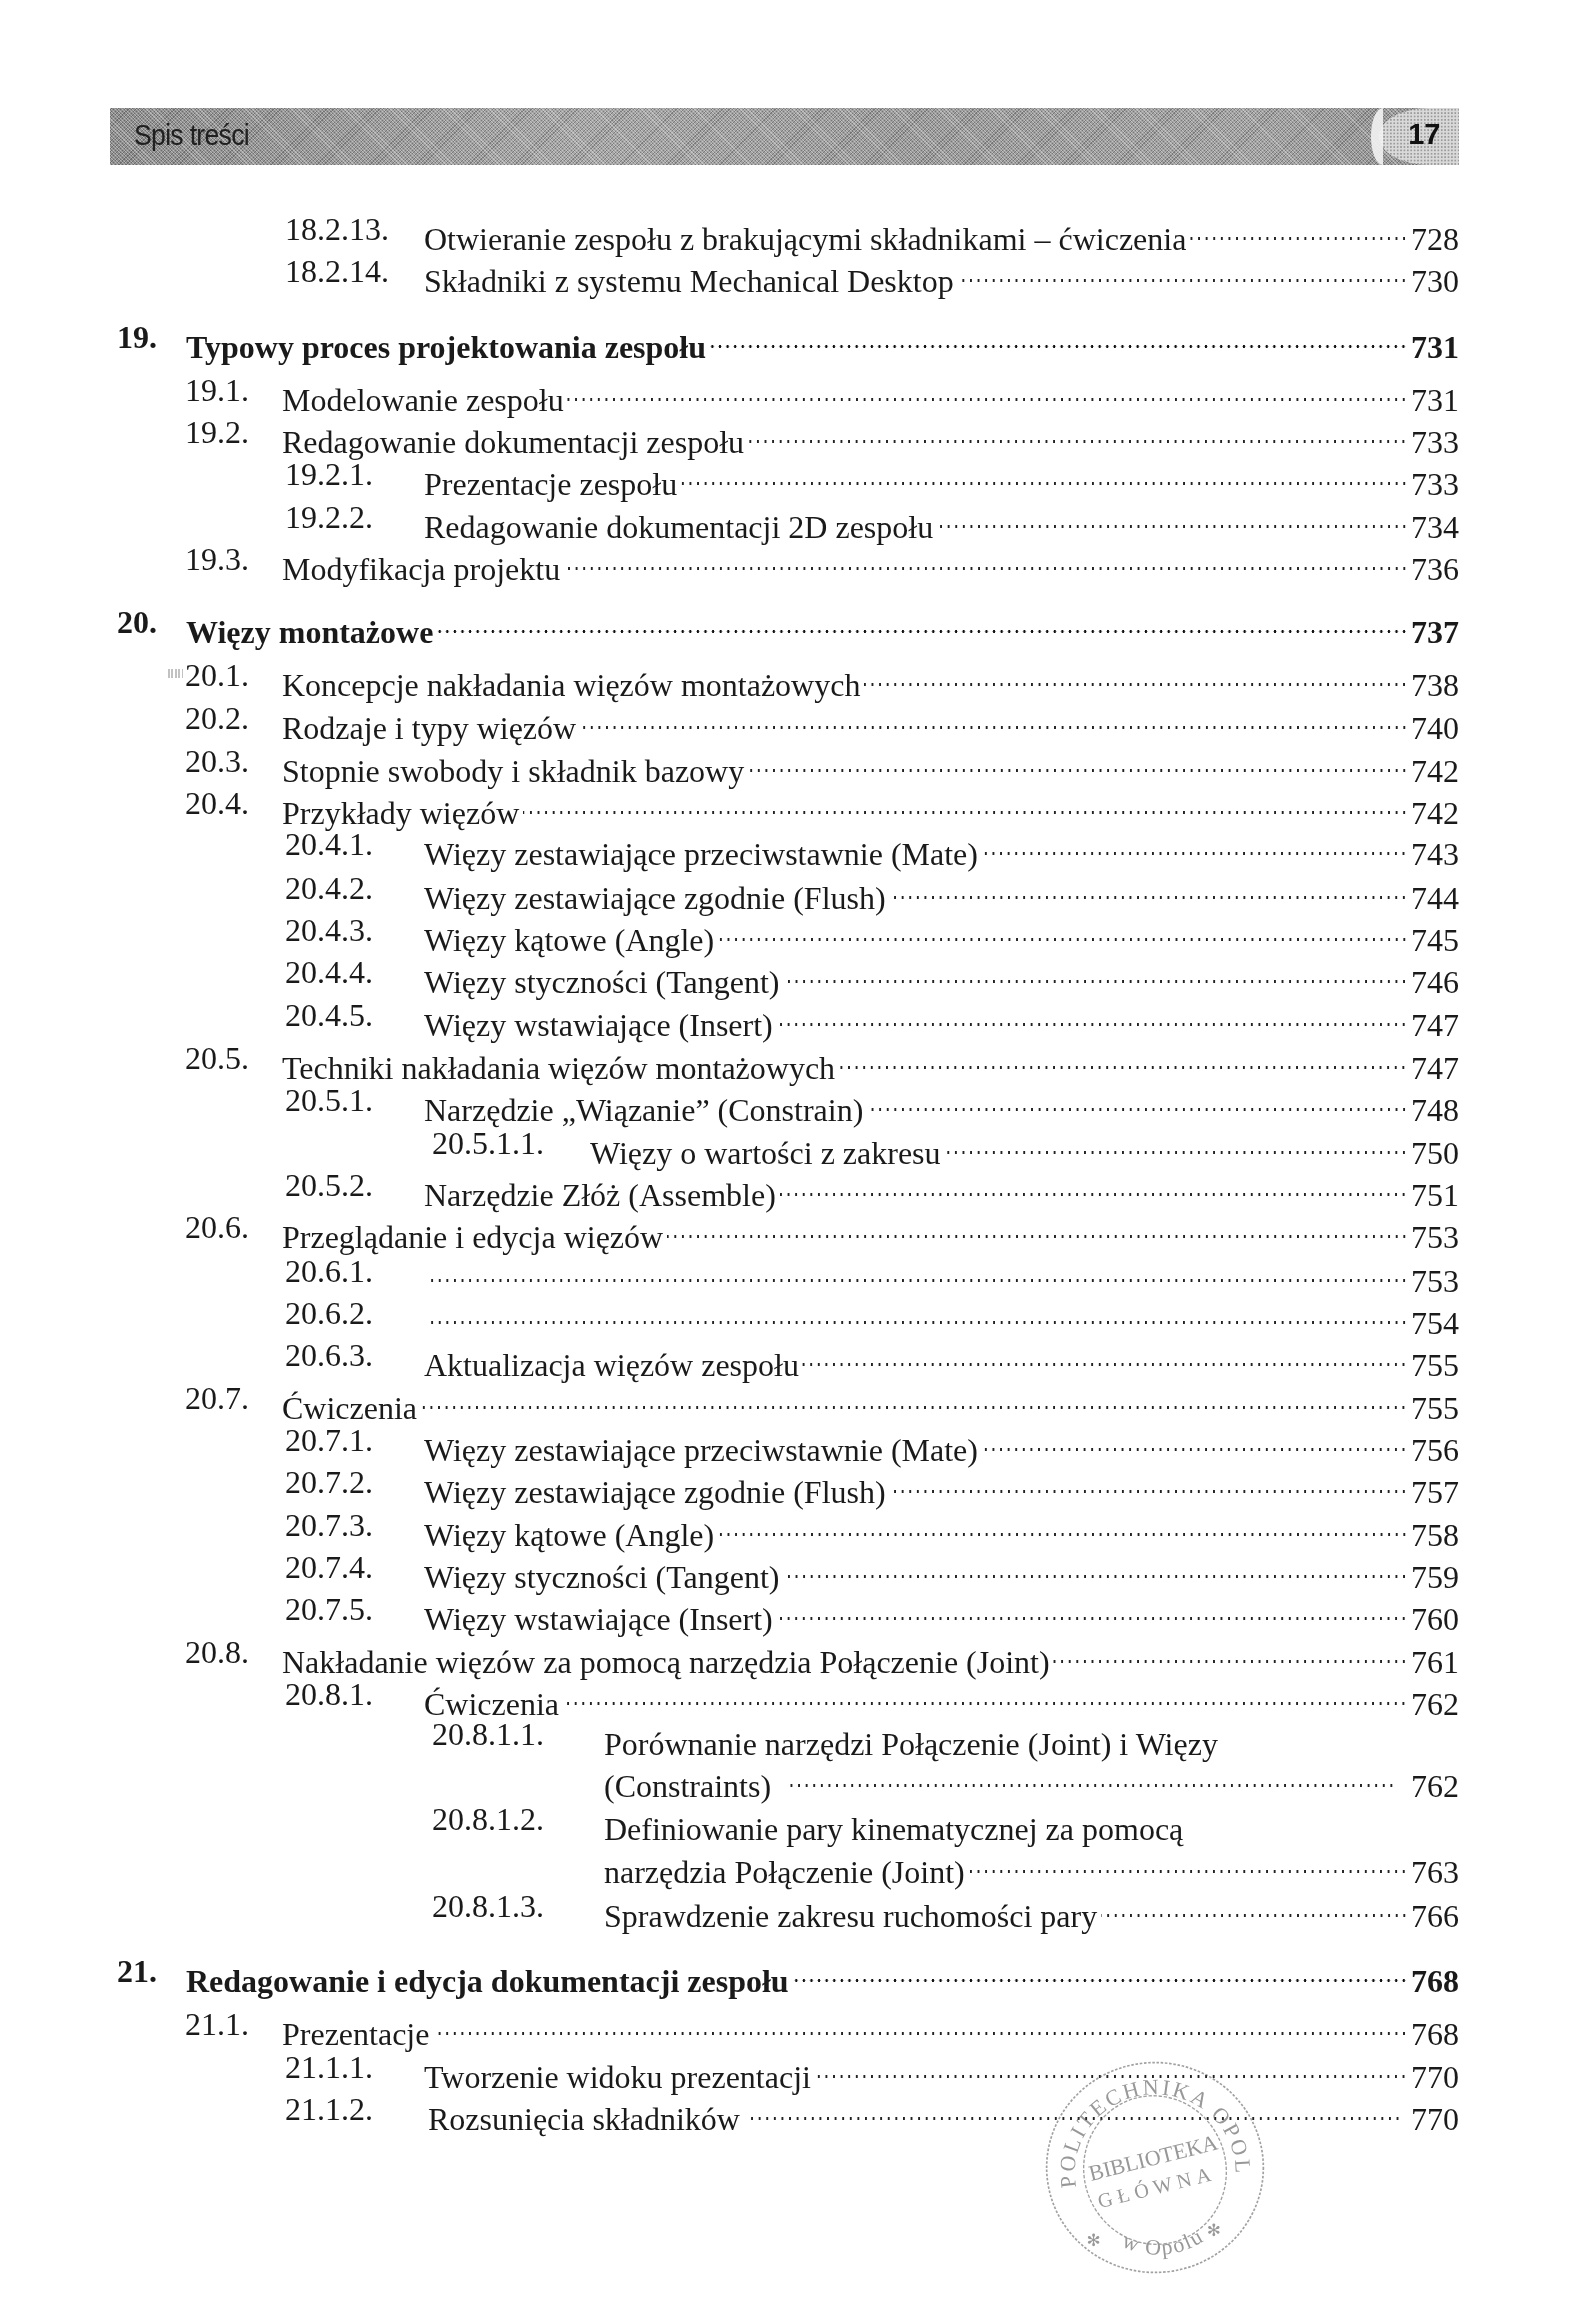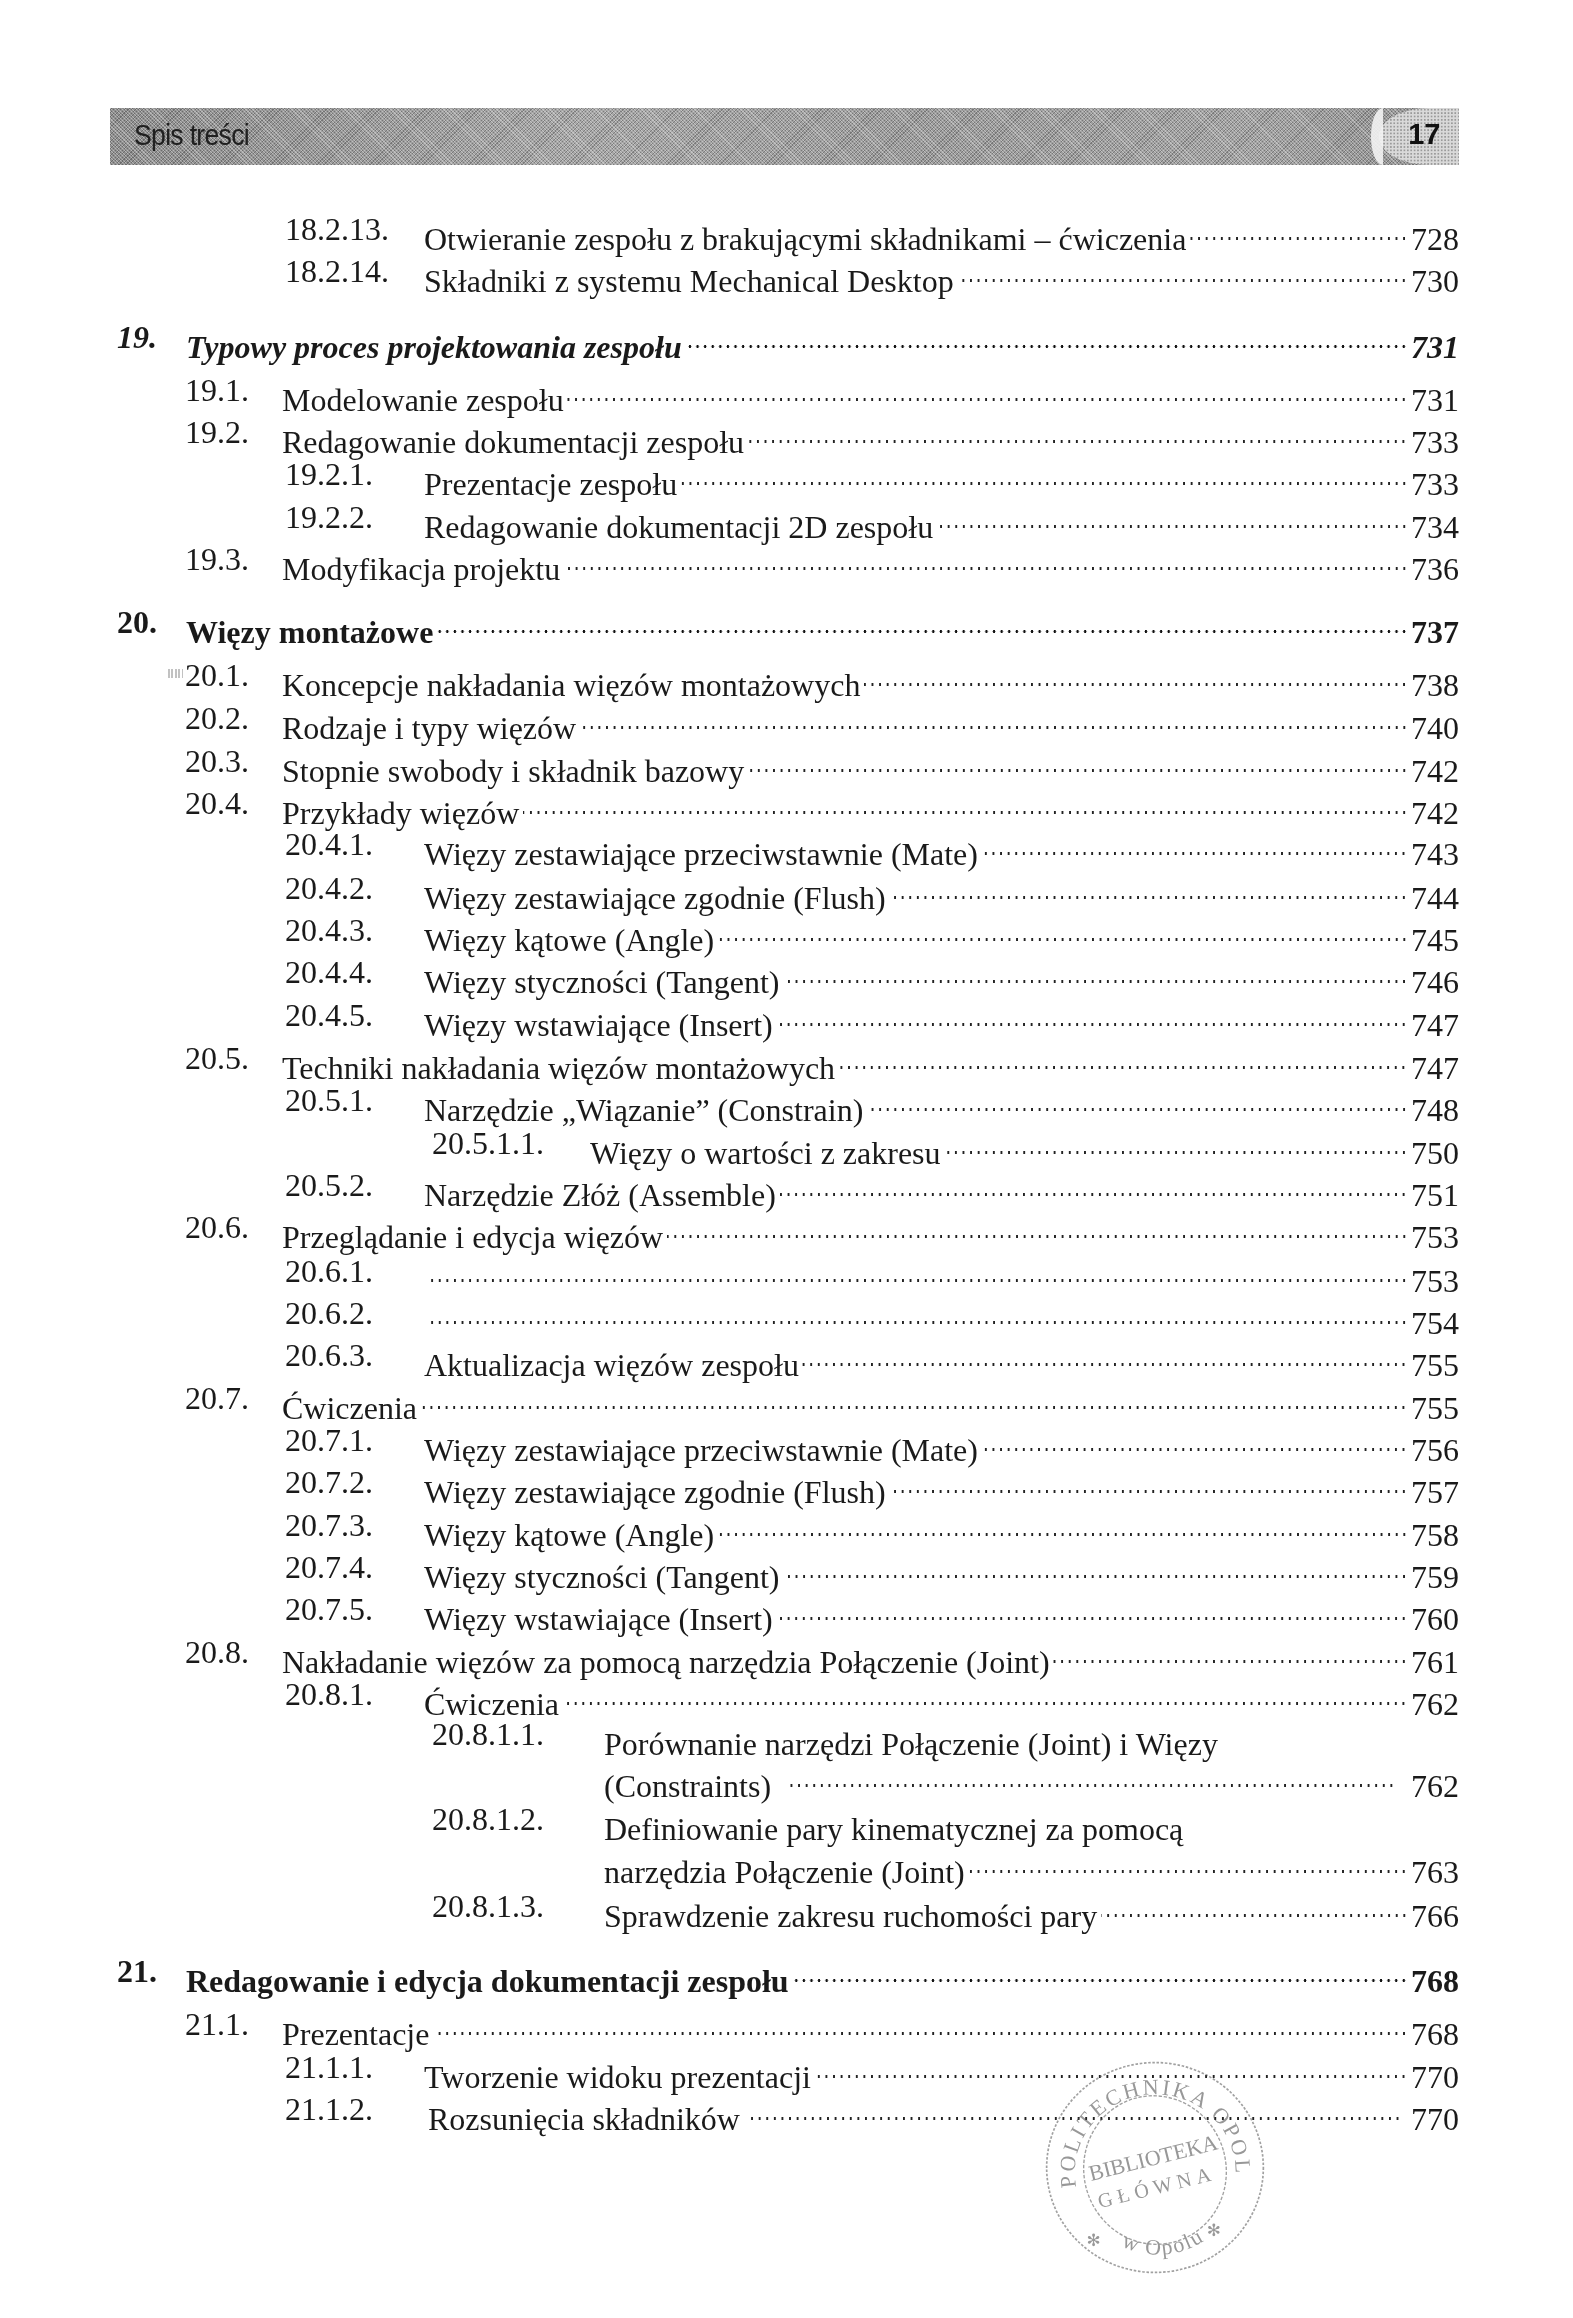--- a/index.html
+++ b/index.html
@@ -67,21 +67,21 @@
       </div>
     </div>
     <div class="toc-row" style="top: 250px;">
       <span class="toc-num" style="left: 285px;">18.2.14.</span>
       <div class="toc-title-wrap" style="left: 424px;">
         <span class="toc-title">Składniki z systemu Mechanical Desktop</span>
         <span class="toc-leader"></span>
         <span class="toc-page">730</span>
       </div>
     </div>
-    <div class="toc-row chapter" style="top: 316px; font-style: italic;">
+    <div class="toc-row chapter" style="top: 316px;">
       <span class="toc-num" style="left: 117px;">19.</span>
       <div class="toc-title-wrap" style="left: 186px;">
         <span class="toc-title">Typowy proces projektowania zespołu</span>
         <span class="toc-leader"></span>
         <span class="toc-page">731</span>
       </div>
     </div>
     <div class="toc-row" style="top: 369px;">
       <span class="toc-num" style="left: 185px;">19.1.</span>
       <div class="toc-title-wrap" style="left: 282px;">

